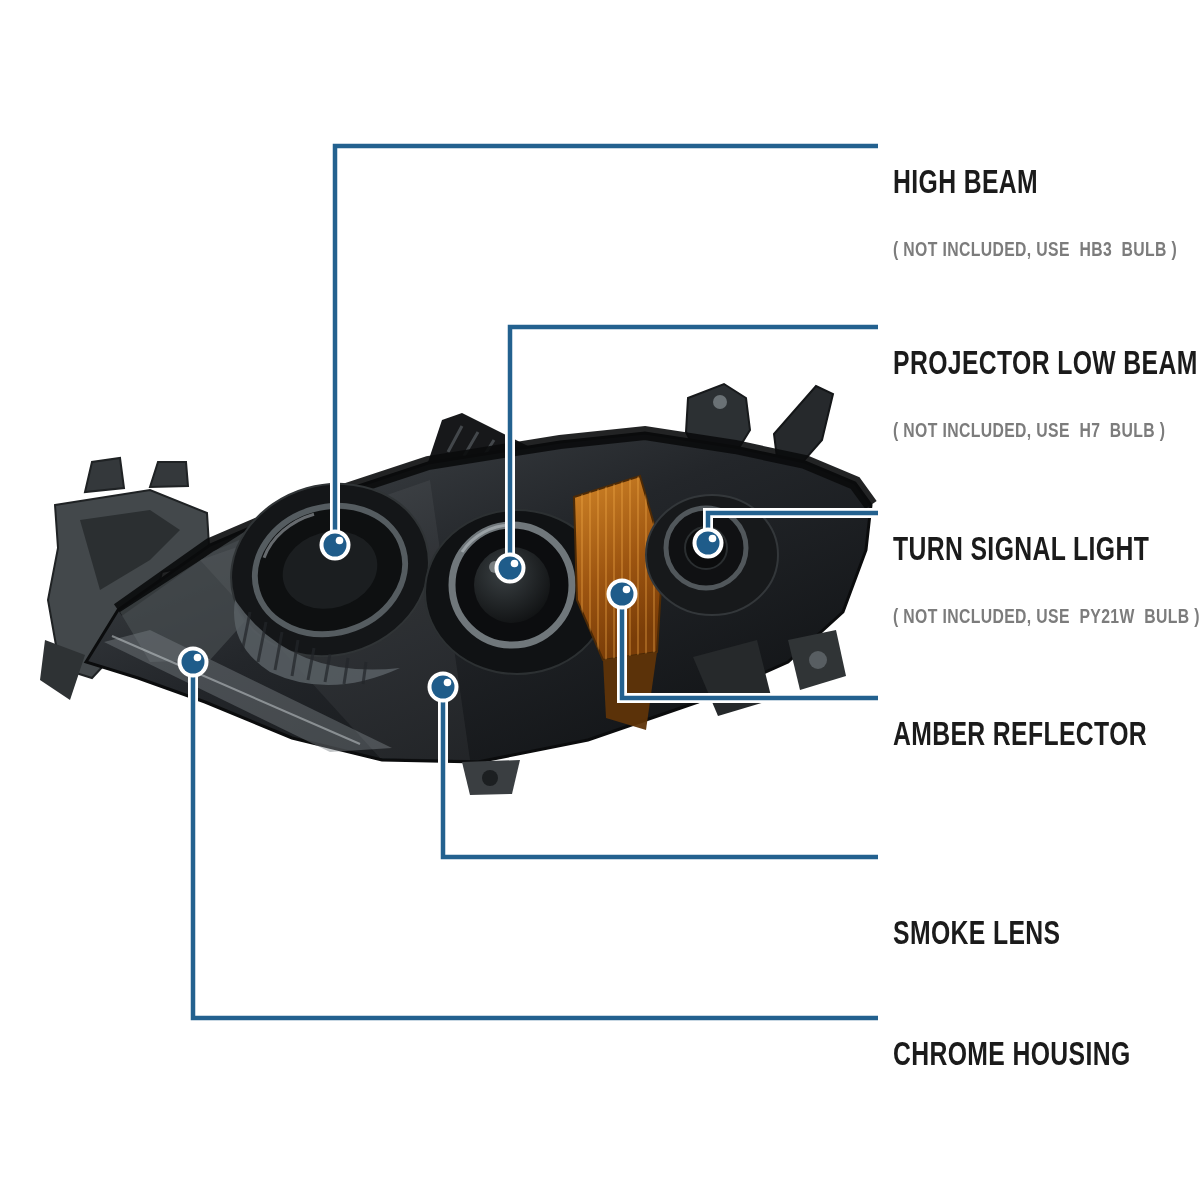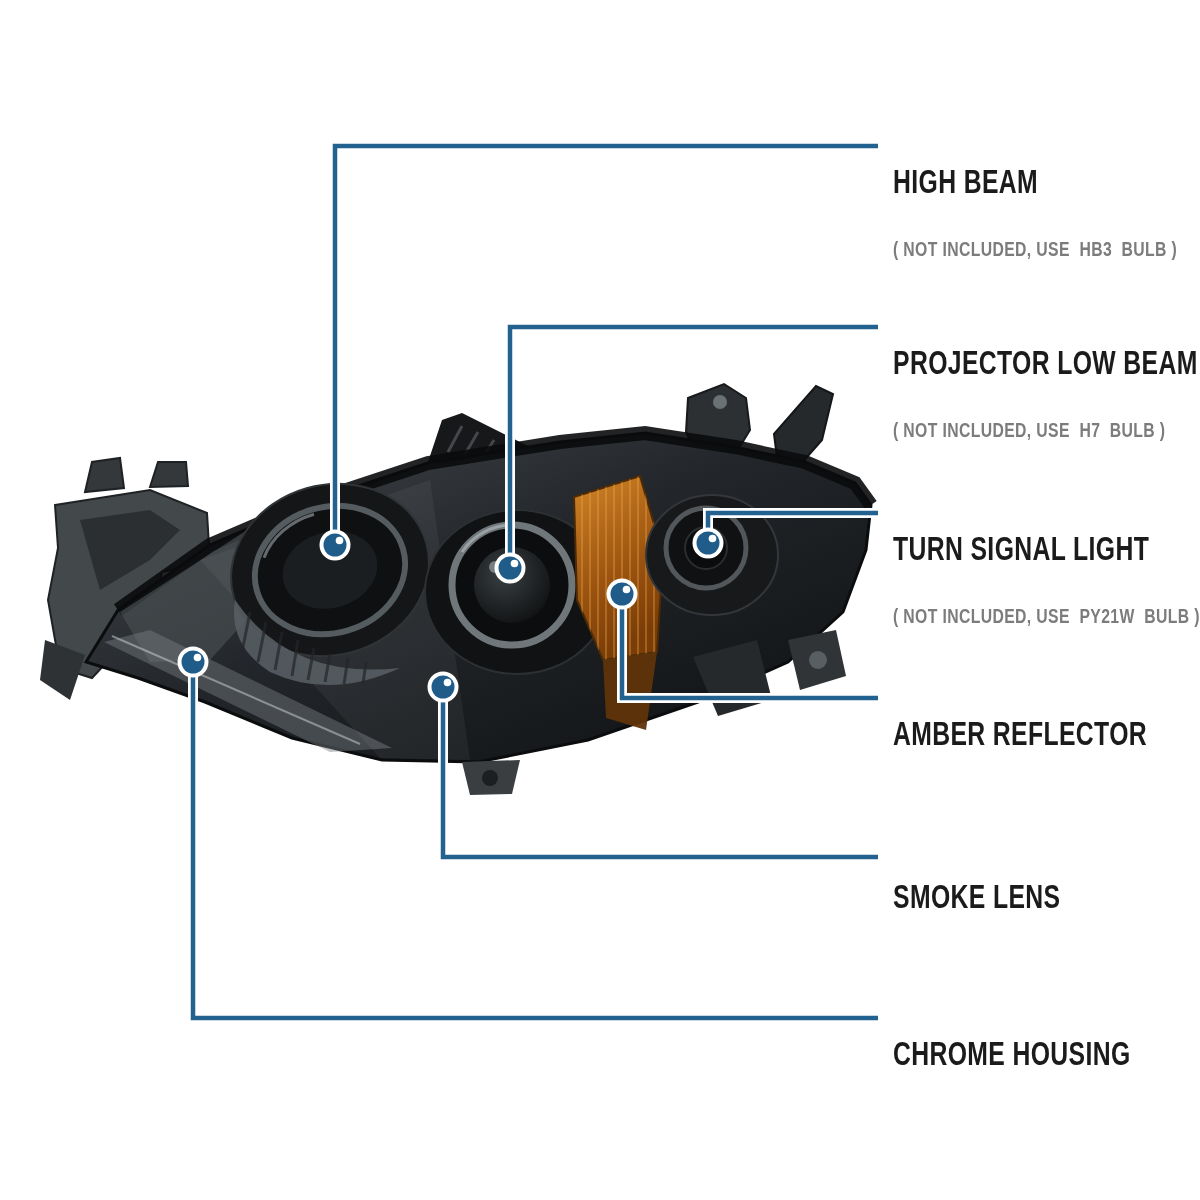--- a/index.html
+++ b/index.html
@@ -160,20 +160,20 @@
     <div class="callout-title">PROJECTOR LOW BEAM</div>
     <div class="callout-note">( NOT INCLUDED, USE  H7  BULB )</div>
   </div>
   <div class="callout-label" style="left: 893px; top: 496px;">
     <div class="callout-title">TURN SIGNAL LIGHT</div>
     <div class="callout-note">( NOT INCLUDED, USE  PY21W  BULB )</div>
   </div>
   <div class="callout-label" style="left: 893px; top: 681px;">
     <div class="callout-title">AMBER REFLECTOR</div>
   </div>
-  <div class="callout-label" style="left: 893px; top: 844px;">
+  <div class="callout-label" style="left: 893px; top: 880px;">
     <div class="callout-title">SMOKE LENS</div>
   </div>
   <div class="callout-label" style="left: 893px; top: 1001px;">
     <div class="callout-title">CHROME HOUSING</div>
   </div>
 
 </div>
 
 </body></html>

